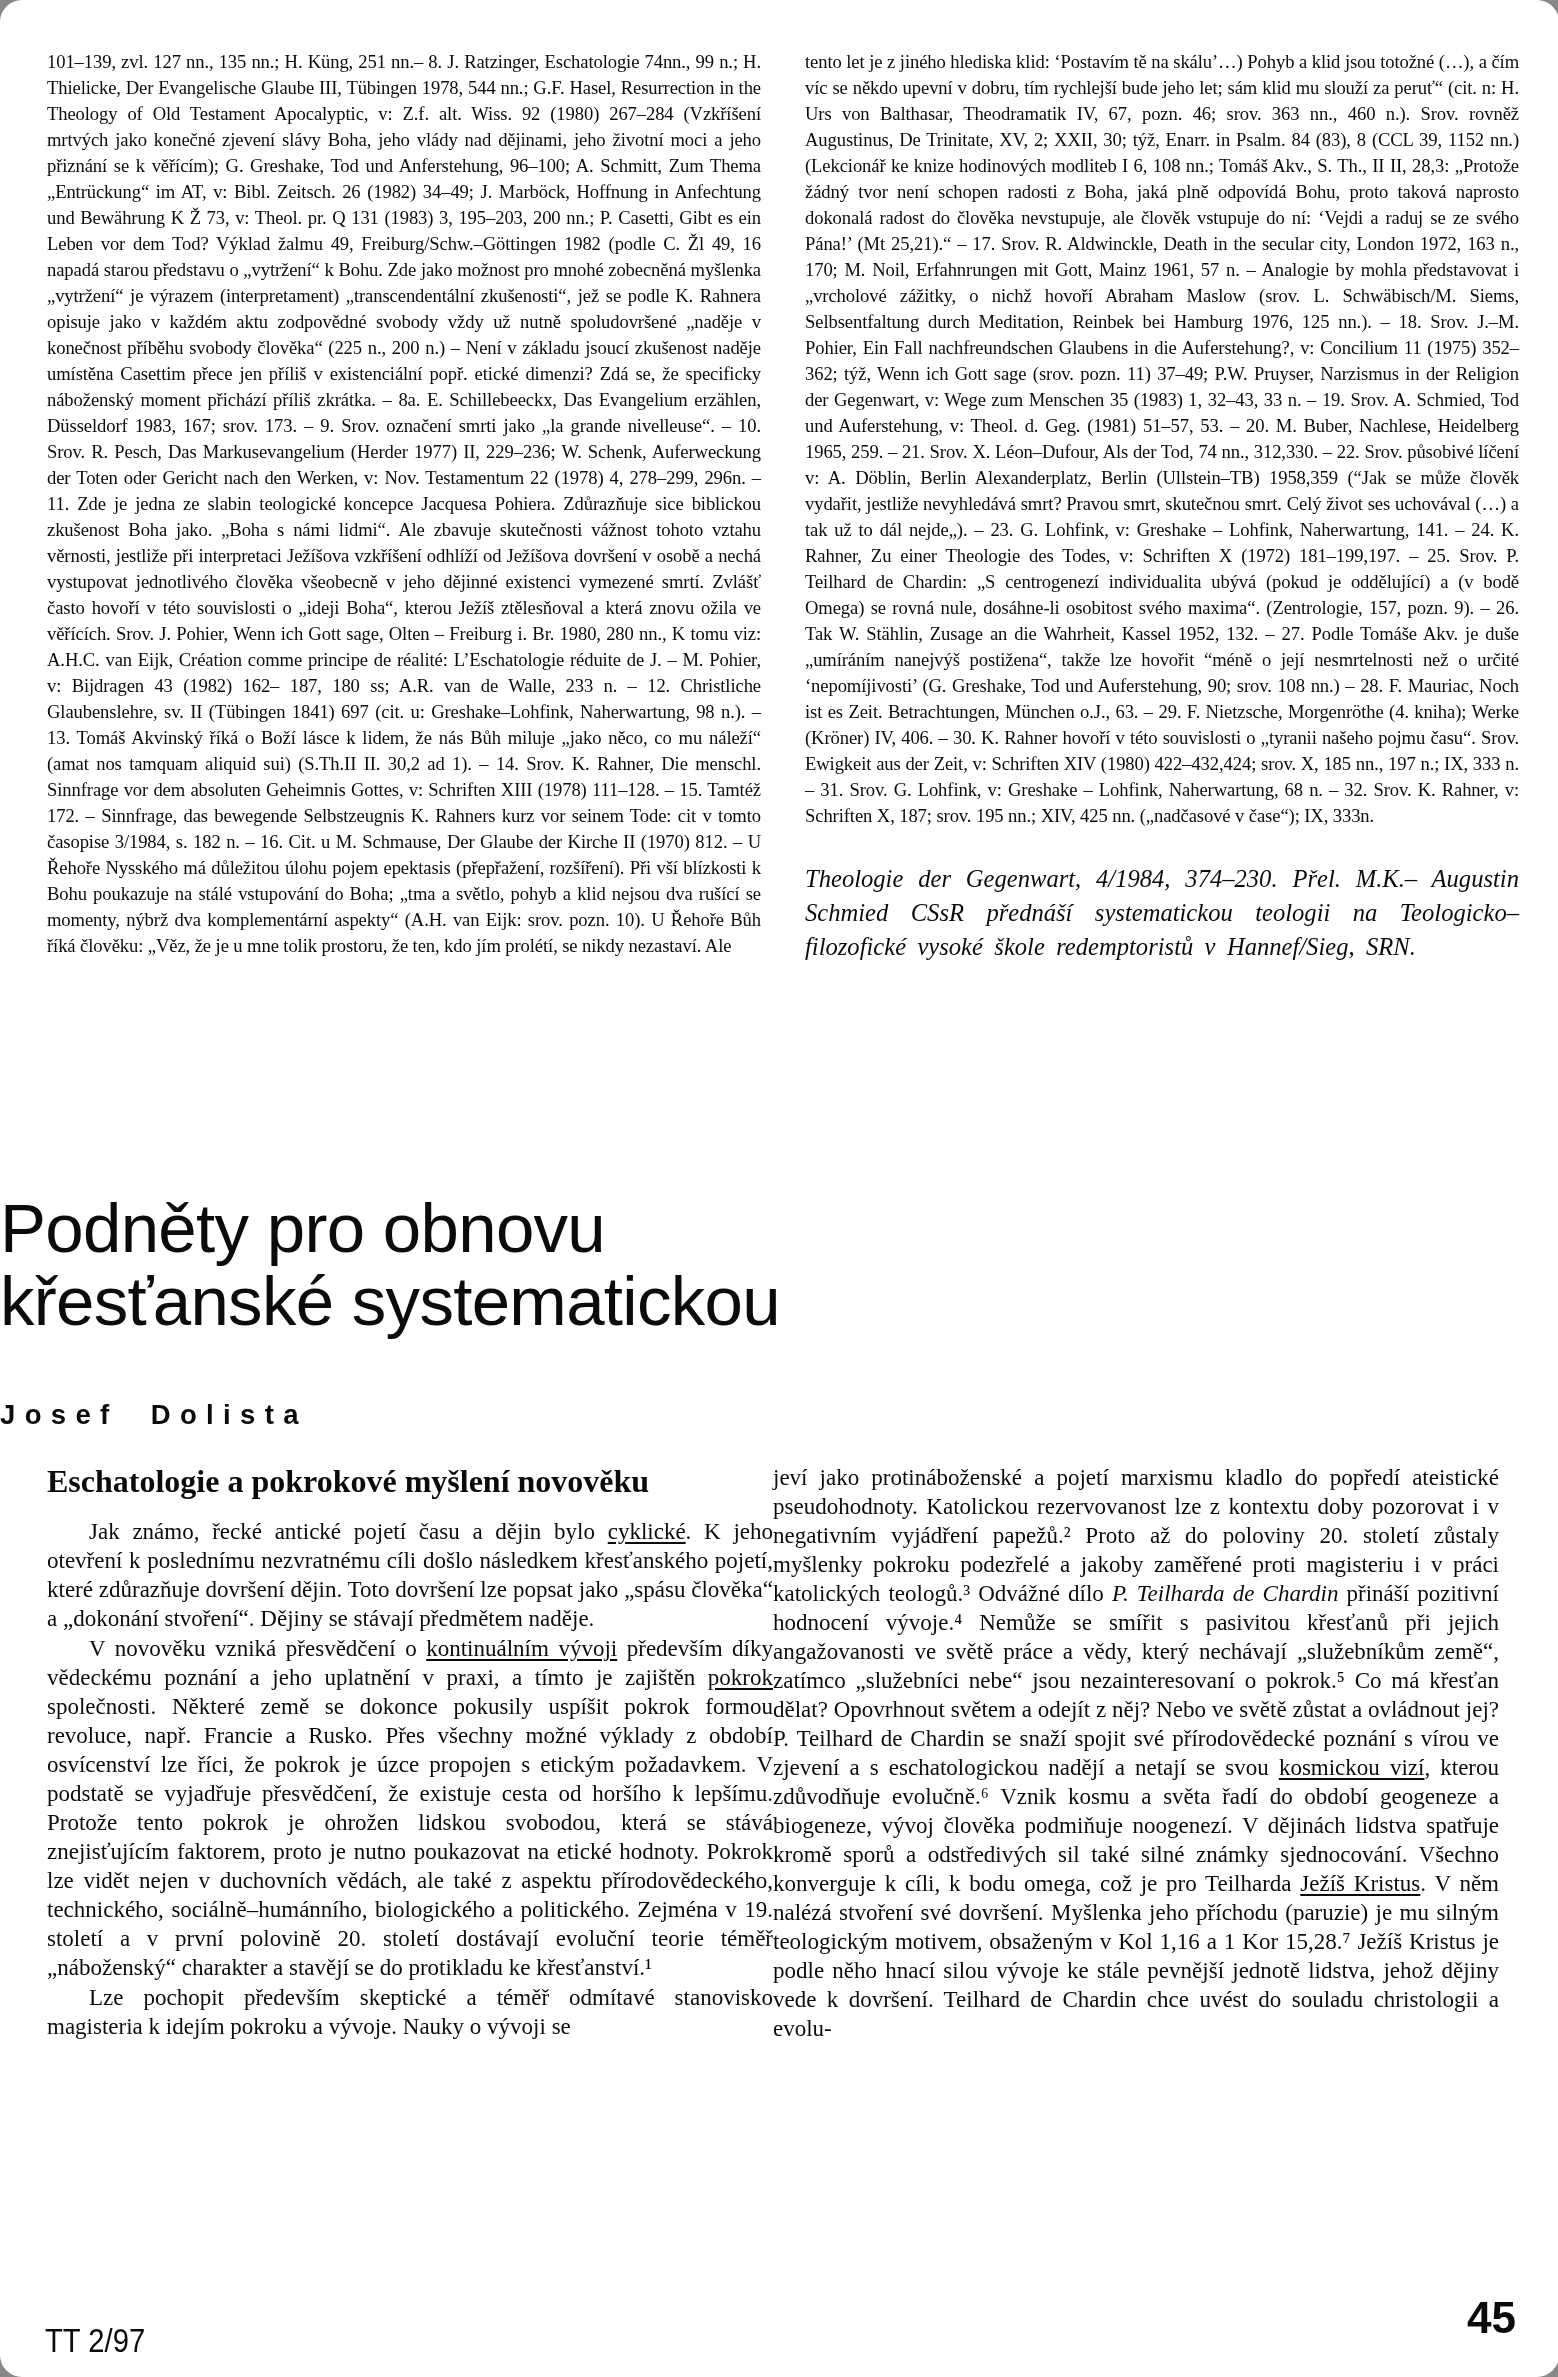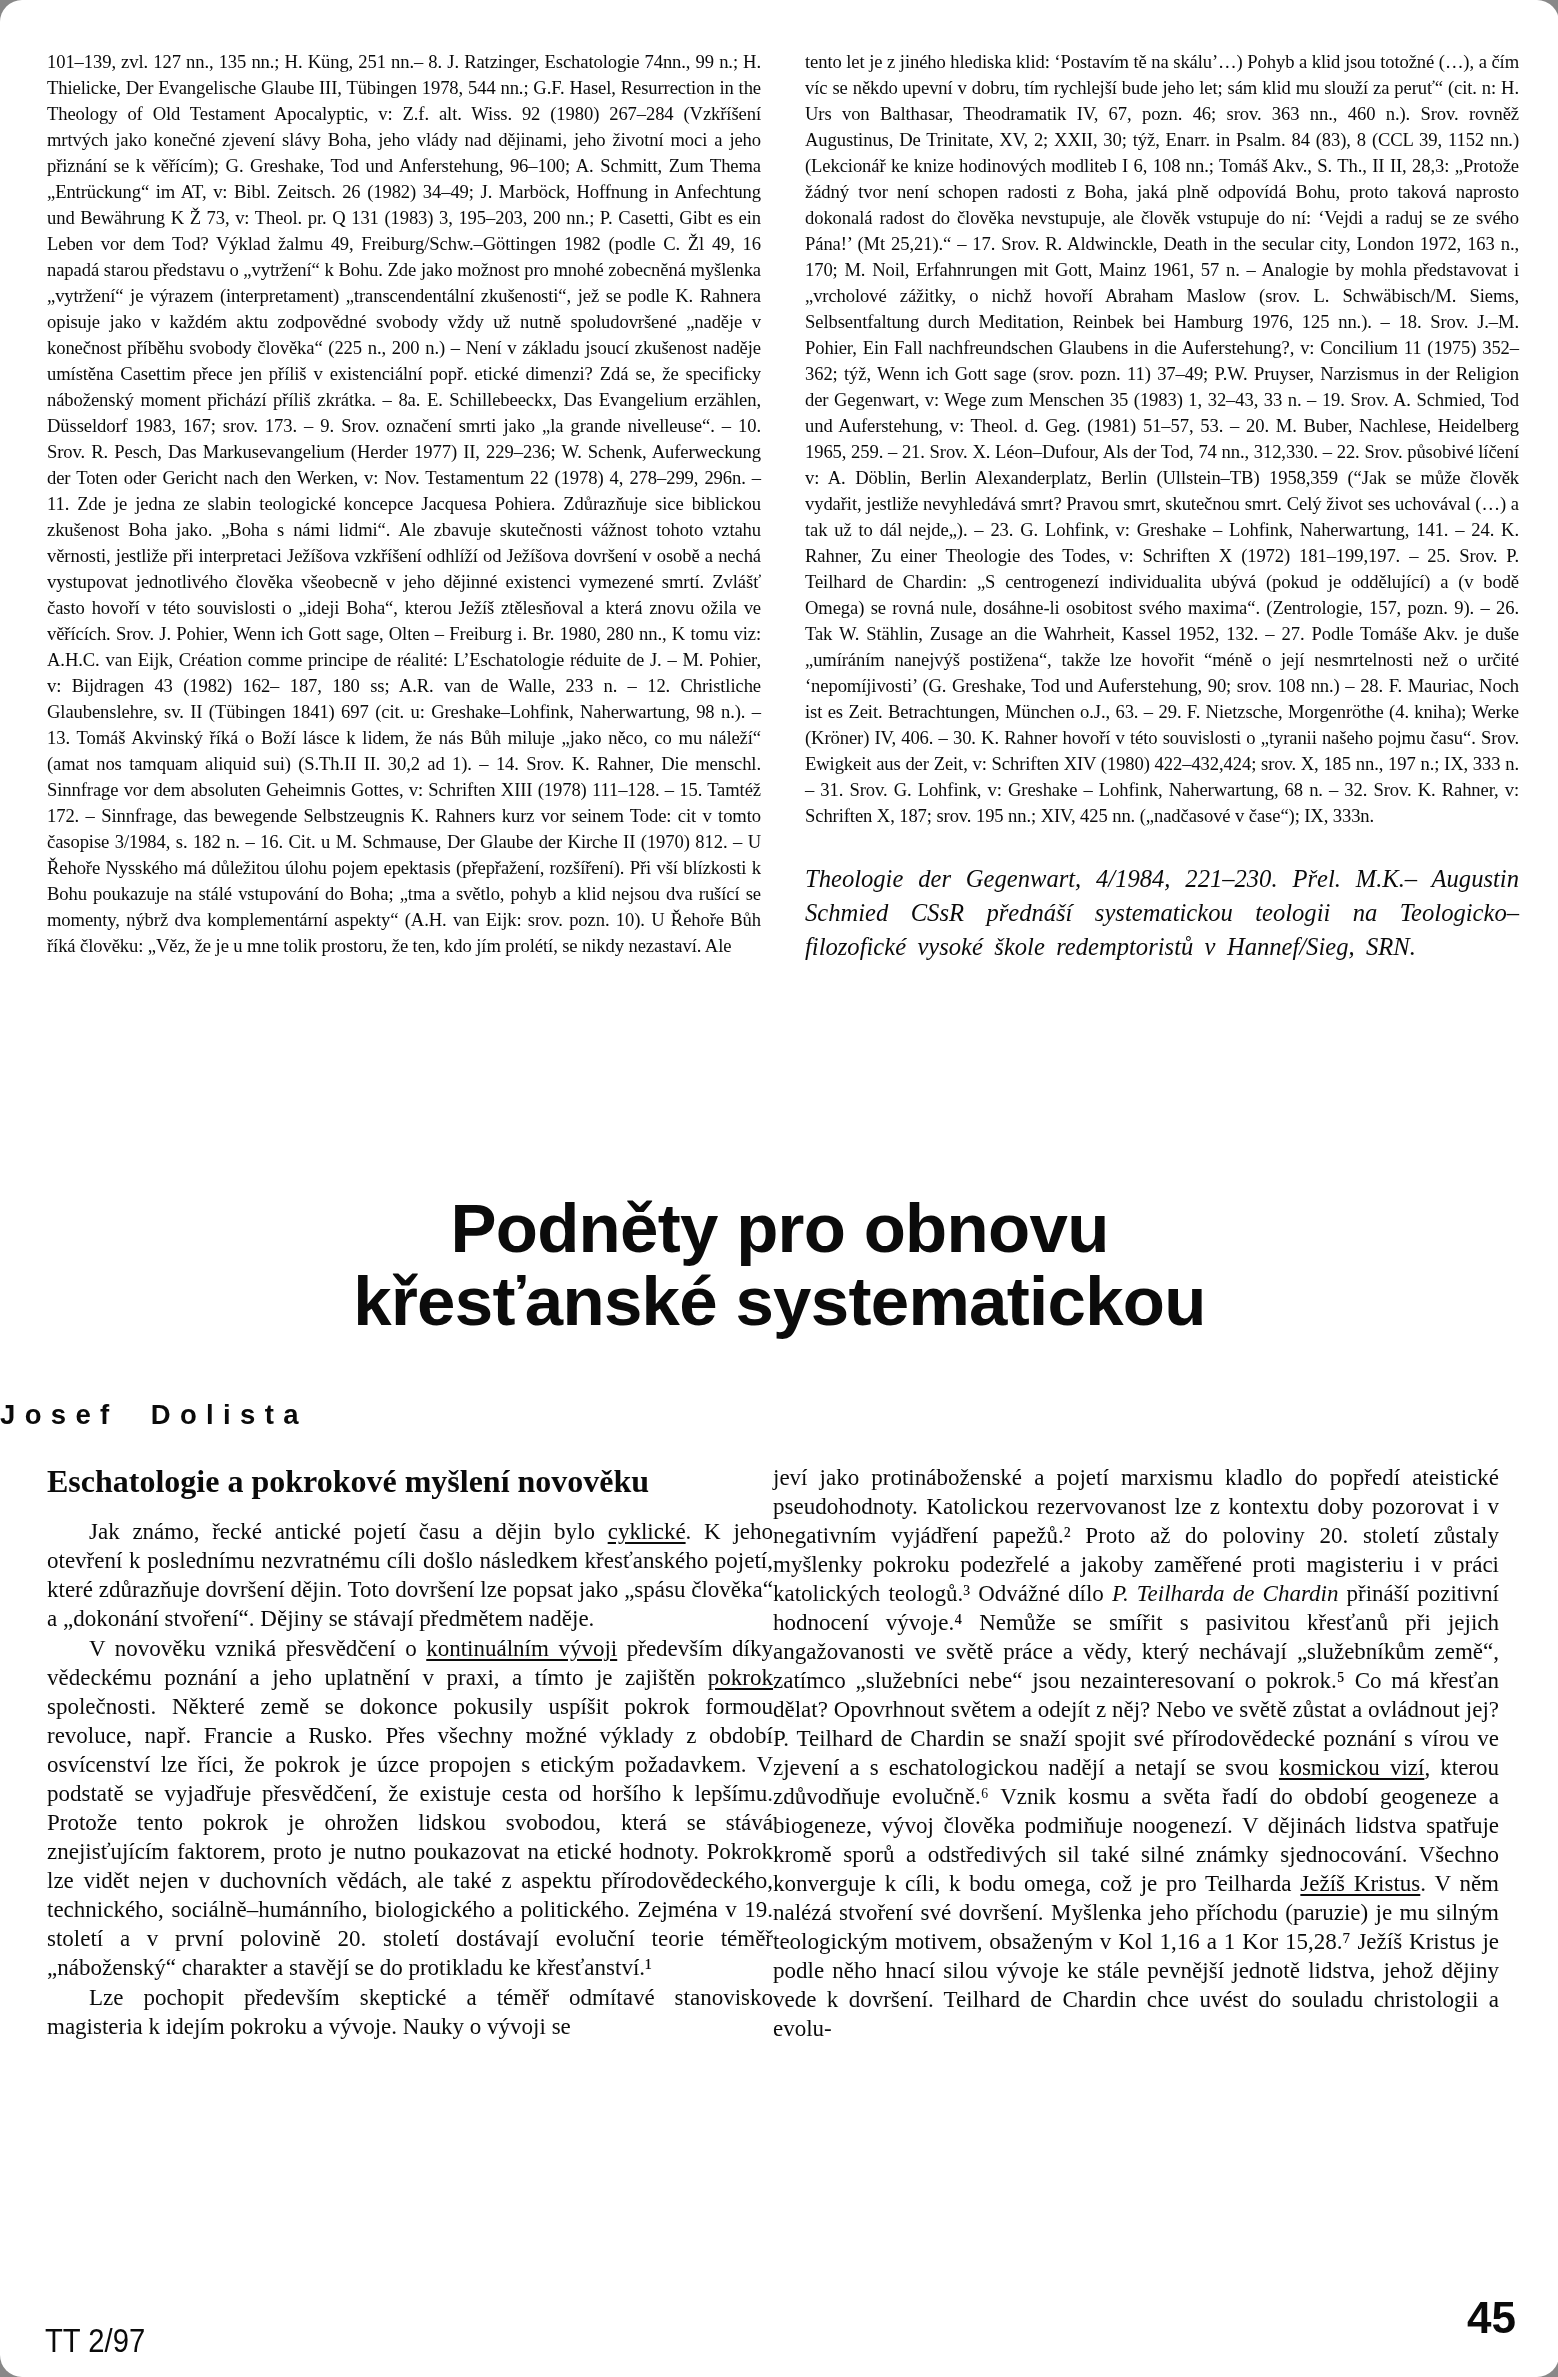--- a/index.html
+++ b/index.html
@@ -12,22 +12,22 @@
   }
   
   .fnblock{position:absolute;top:49px;left:47px;width:1472px;display:flex;gap:21px;}
   .fncol{width:726px;font-size:18.6px;line-height:26px;text-align:justify;letter-spacing:-0.1px;}
   .closing{
     margin:33px 0 0 0;font-style:italic;font-size:24.6px;line-height:34px;
     text-align:justify;word-spacing:5.2px;
   }
   
   .titleblock{
-    position:absolute;top:1192px;left:0;width:100%;text-align:center;
-    font-family:"Liberation Sans",sans-serif;font-weight:bold;
+    position:absolute;top:1192px;left:0;width:100%;text-align:left;
+    font-family:"Liberation Sans",sans-serif;font-weight:normal;
     font-size:69px;line-height:73px;letter-spacing:-0.7px;
   }
   .author{
     position:absolute;top:1399px;left:0;width:100%;
     font-family:"Liberation Sans",sans-serif;font-weight:bold;
     font-size:27.5px;letter-spacing:0.34em;word-spacing:0.55em;
   }
   
   .bodyblock{position:absolute;top:1463px;left:47px;width:1472px;display:flex;}
   .bodycol{width:726px;font-size:23px;line-height:29px;text-align:justify;}
@@ -50,21 +50,21 @@
 </style>
 </head>
 <body>
 
 <div class="page">
 
   <div class="fnblock">
     <div class="fncol">101–139, zvl. 127 nn., 135 nn.; H. Küng, 251 nn.– 8. J. Ratzinger, Eschatologie 74nn., 99 n.; H. Thielicke, Der Evangelische Glaube III, Tübingen 1978, 544 nn.; G.F. Hasel, Resurrection in the Theology of Old Testament Apocalyptic, v: Z.f. alt. Wiss. 92 (1980) 267–284 (Vzkříšení mrtvých jako konečné zjevení slávy Boha, jeho vlády nad dějinami, jeho životní moci a jeho přiznání se k věřícím); G. Greshake, Tod und Anferstehung, 96–100; A. Schmitt, Zum Thema „Entrückung“ im AT, v: Bibl. Zeitsch. 26 (1982) 34–49; J. Marböck, Hoffnung in Anfechtung und Bewährung K Ž 73, v: Theol. pr. Q 131 (1983) 3, 195–203, 200 nn.; P. Casetti, Gibt es ein Leben vor dem Tod? Výklad žalmu 49, Freiburg/Schw.–Göttingen 1982 (podle C. Žl 49, 16 napadá starou představu o „vytržení“ k Bohu. Zde jako možnost pro mnohé zobecněná myšlenka „vytržení“ je výrazem (interpretament) „transcendentální zkušenosti“, jež se podle K. Rahnera opisuje jako v každém aktu zodpovědné svobody vždy už nutně spoludovršené „naděje v konečnost příběhu svobody člověka“ (225 n., 200 n.) – Není v základu jsoucí zkušenost naděje umístěna Casettim přece jen příliš v existenciální popř. etické dimenzi? Zdá se, že specificky náboženský moment přichází příliš zkrátka. – 8a. E. Schillebeeckx, Das Evangelium erzählen, Düsseldorf 1983, 167; srov. 173. – 9. Srov. označení smrti jako „la grande nivelleuse“. – 10. Srov. R. Pesch, Das Markusevangelium (Herder 1977) II, 229–236; W. Schenk, Auferweckung der Toten oder Gericht nach den Werken, v: Nov. Testamentum 22 (1978) 4, 278–299, 296n. – 11. Zde je jedna ze slabin teologické koncepce Jacquesa Pohiera. Zdůrazňuje sice biblickou zkušenost Boha jako. „Boha s námi lidmi“. Ale zbavuje skutečnosti vážnost tohoto vztahu věrnosti, jestliže při interpretaci Ježíšova vzkříšení odhlíží od Ježíšova dovršení v osobě a nechá vystupovat jednotlivého člověka všeobecně v jeho dějinné existenci vymezené smrtí. Zvlášť často hovoří v této souvislosti o „ideji Boha“, kterou Ježíš ztělesňoval a která znovu ožila ve věřících. Srov. J. Pohier, Wenn ich Gott sage, Olten – Freiburg i. Br. 1980, 280 nn., K tomu viz: A.H.C. van Eijk, Création comme principe de réalité: L’Eschatologie réduite de J. – M. Pohier, v: Bijdragen 43 (1982) 162– 187, 180 ss; A.R. van de Walle, 233 n. – 12. Christliche Glaubenslehre, sv. II (Tübingen 1841) 697 (cit. u: Greshake–Lohfink, Naherwartung, 98 n.). – 13. Tomáš Akvinský říká o Boží lásce k lidem, že nás Bůh miluje „jako něco, co mu náleží“ (amat nos tamquam aliquid sui) (S.Th.II II. 30,2 ad 1). – 14. Srov. K. Rahner, Die menschl. Sinnfrage vor dem absoluten Geheimnis Gottes, v: Schriften XIII (1978) 111–128. – 15. Tamtéž 172. – Sinnfrage, das bewegende Selbstzeugnis K. Rahners kurz vor seinem Tode: cit v tomto časopise 3/1984, s. 182 n. – 16. Cit. u M. Schmause, Der Glaube der Kirche II (1970) 812. – U Řehoře Nysského má důležitou úlohu pojem epektasis (přepřažení, rozšíření). Při vší blízkosti k Bohu poukazuje na stálé vstupování do Boha; „tma a světlo, pohyb a klid nejsou dva rušící se momenty, nýbrž dva komplementární aspekty“ (A.H. van Eijk: srov. pozn. 10). U Řehoře Bůh říká člověku: „Věz, že je u mne tolik prostoru, že ten, kdo jím prolétí, se nikdy nezastaví. Ale</div>
     <div style="width:726px;margin-left:23px;">
       <div class="fncol" style="width:100%;">tento let je z jiného hlediska klid: ‘Postavím tě na skálu’…) Pohyb a klid jsou totožné (…), a čím víc se někdo upevní v dobru, tím rychlejší bude jeho let; sám klid mu slouží za peruť“ (cit. n: H. Urs von Balthasar, Theodramatik IV, 67, pozn. 46; srov. 363 nn., 460 n.). Srov. rovněž Augustinus, De Trinitate, XV, 2; XXII, 30; týž, Enarr. in Psalm. 84 (83), 8 (CCL 39, 1152 nn.) (Lekcionář ke knize hodinových modliteb I 6, 108 nn.; Tomáš Akv., S. Th., II II, 28,3: „Protože žádný tvor není schopen radosti z Boha, jaká plně odpovídá Bohu, proto taková naprosto dokonalá radost do člověka nevstupuje, ale člověk vstupuje do ní: ‘Vejdi a raduj se ze svého Pána!’ (Mt 25,21).“ – 17. Srov. R. Aldwinckle, Death in the secular city, London 1972, 163 n., 170; M. Noil, Erfahnrungen mit Gott, Mainz 1961, 57 n. – Analogie by mohla představovat i „vrcholové zážitky, o nichž hovoří Abraham Maslow (srov. L. Schwäbisch/M. Siems, Selbsentfaltung durch Meditation, Reinbek bei Hamburg 1976, 125 nn.). – 18. Srov. J.–M. Pohier, Ein Fall nachfreundschen Glaubens in die Auferstehung?, v: Concilium 11 (1975) 352–362; týž, Wenn ich Gott sage (srov. pozn. 11) 37–49; P.W. Pruyser, Narzismus in der Religion der Gegenwart, v: Wege zum Menschen 35 (1983) 1, 32–43, 33 n. – 19. Srov. A. Schmied, Tod und Auferstehung, v: Theol. d. Geg. (1981) 51–57, 53. – 20. M. Buber, Nachlese, Heidelberg 1965, 259. – 21. Srov. X. Léon–Dufour, Als der Tod, 74 nn., 312,330. – 22. Srov. působivé líčení v: A. Döblin, Berlin Alexanderplatz, Berlin (Ullstein–TB) 1958,359 (“Jak se může člověk vydařit, jestliže nevyhledává smrt? Pravou smrt, skutečnou smrt. Celý život ses uchovával (…) a tak už to dál nejde„). – 23. G. Lohfink, v: Greshake – Lohfink, Naherwartung, 141. – 24. K. Rahner, Zu einer Theologie des Todes, v: Schriften X (1972) 181–199,197. – 25. Srov. P. Teilhard de Chardin: „S centrogenezí individualita ubývá (pokud je oddělující) a (v bodě Omega) se rovná nule, dosáhne-li osobitost svého maxima“. (Zentrologie, 157, pozn. 9). – 26. Tak W. Stählin, Zusage an die Wahrheit, Kassel 1952, 132. – 27. Podle Tomáše Akv. je duše „umíráním nanejvýš postižena“, takže lze hovořit “méně o její nesmrtelnosti než o určité ‘nepomíjivosti’ (G. Greshake, Tod und Auferstehung, 90; srov. 108 nn.) – 28. F. Mauriac, Noch ist es Zeit. Betrachtungen, München o.J., 63. – 29. F. Nietzsche, Morgenröthe (4. kniha); Werke (Kröner) IV, 406. – 30. K. Rahner hovoří v této souvislosti o „tyranii našeho pojmu času“. Srov. Ewigkeit aus der Zeit, v: Schriften XIV (1980) 422–432,424; srov. X, 185 nn., 197 n.; IX, 333 n. – 31. Srov. G. Lohfink, v: Greshake – Lohfink, Naherwartung, 68 n. – 32. Srov. K. Rahner, v: Schriften X, 187; srov. 195 nn.; XIV, 425 nn. („nadčasové v čase“); IX, 333n.</div>
-      <p class="closing">Theologie der Gegenwart, 4/1984, 221–230. Přel. M.K.– Augustin Schmied CSsR přednáší systematickou teologii na Teologicko–filozofické vysoké škole redemptoristů v Hannef/Sieg, SRN.</p>
+      <p class="closing">Theologie der Gegenwart, 4/1984, 374–230. Přel. M.K.– Augustin Schmied CSsR přednáší systematickou teologii na Teologicko–filozofické vysoké škole redemptoristů v Hannef/Sieg, SRN.</p>
     </div>
   </div>
 
   <div class="titleblock">
     <div>Podněty pro obnovu</div>
     <div>křesťanské systematickou</div>
   </div>
 
   <div class="author">Josef Dolista</div>
 

